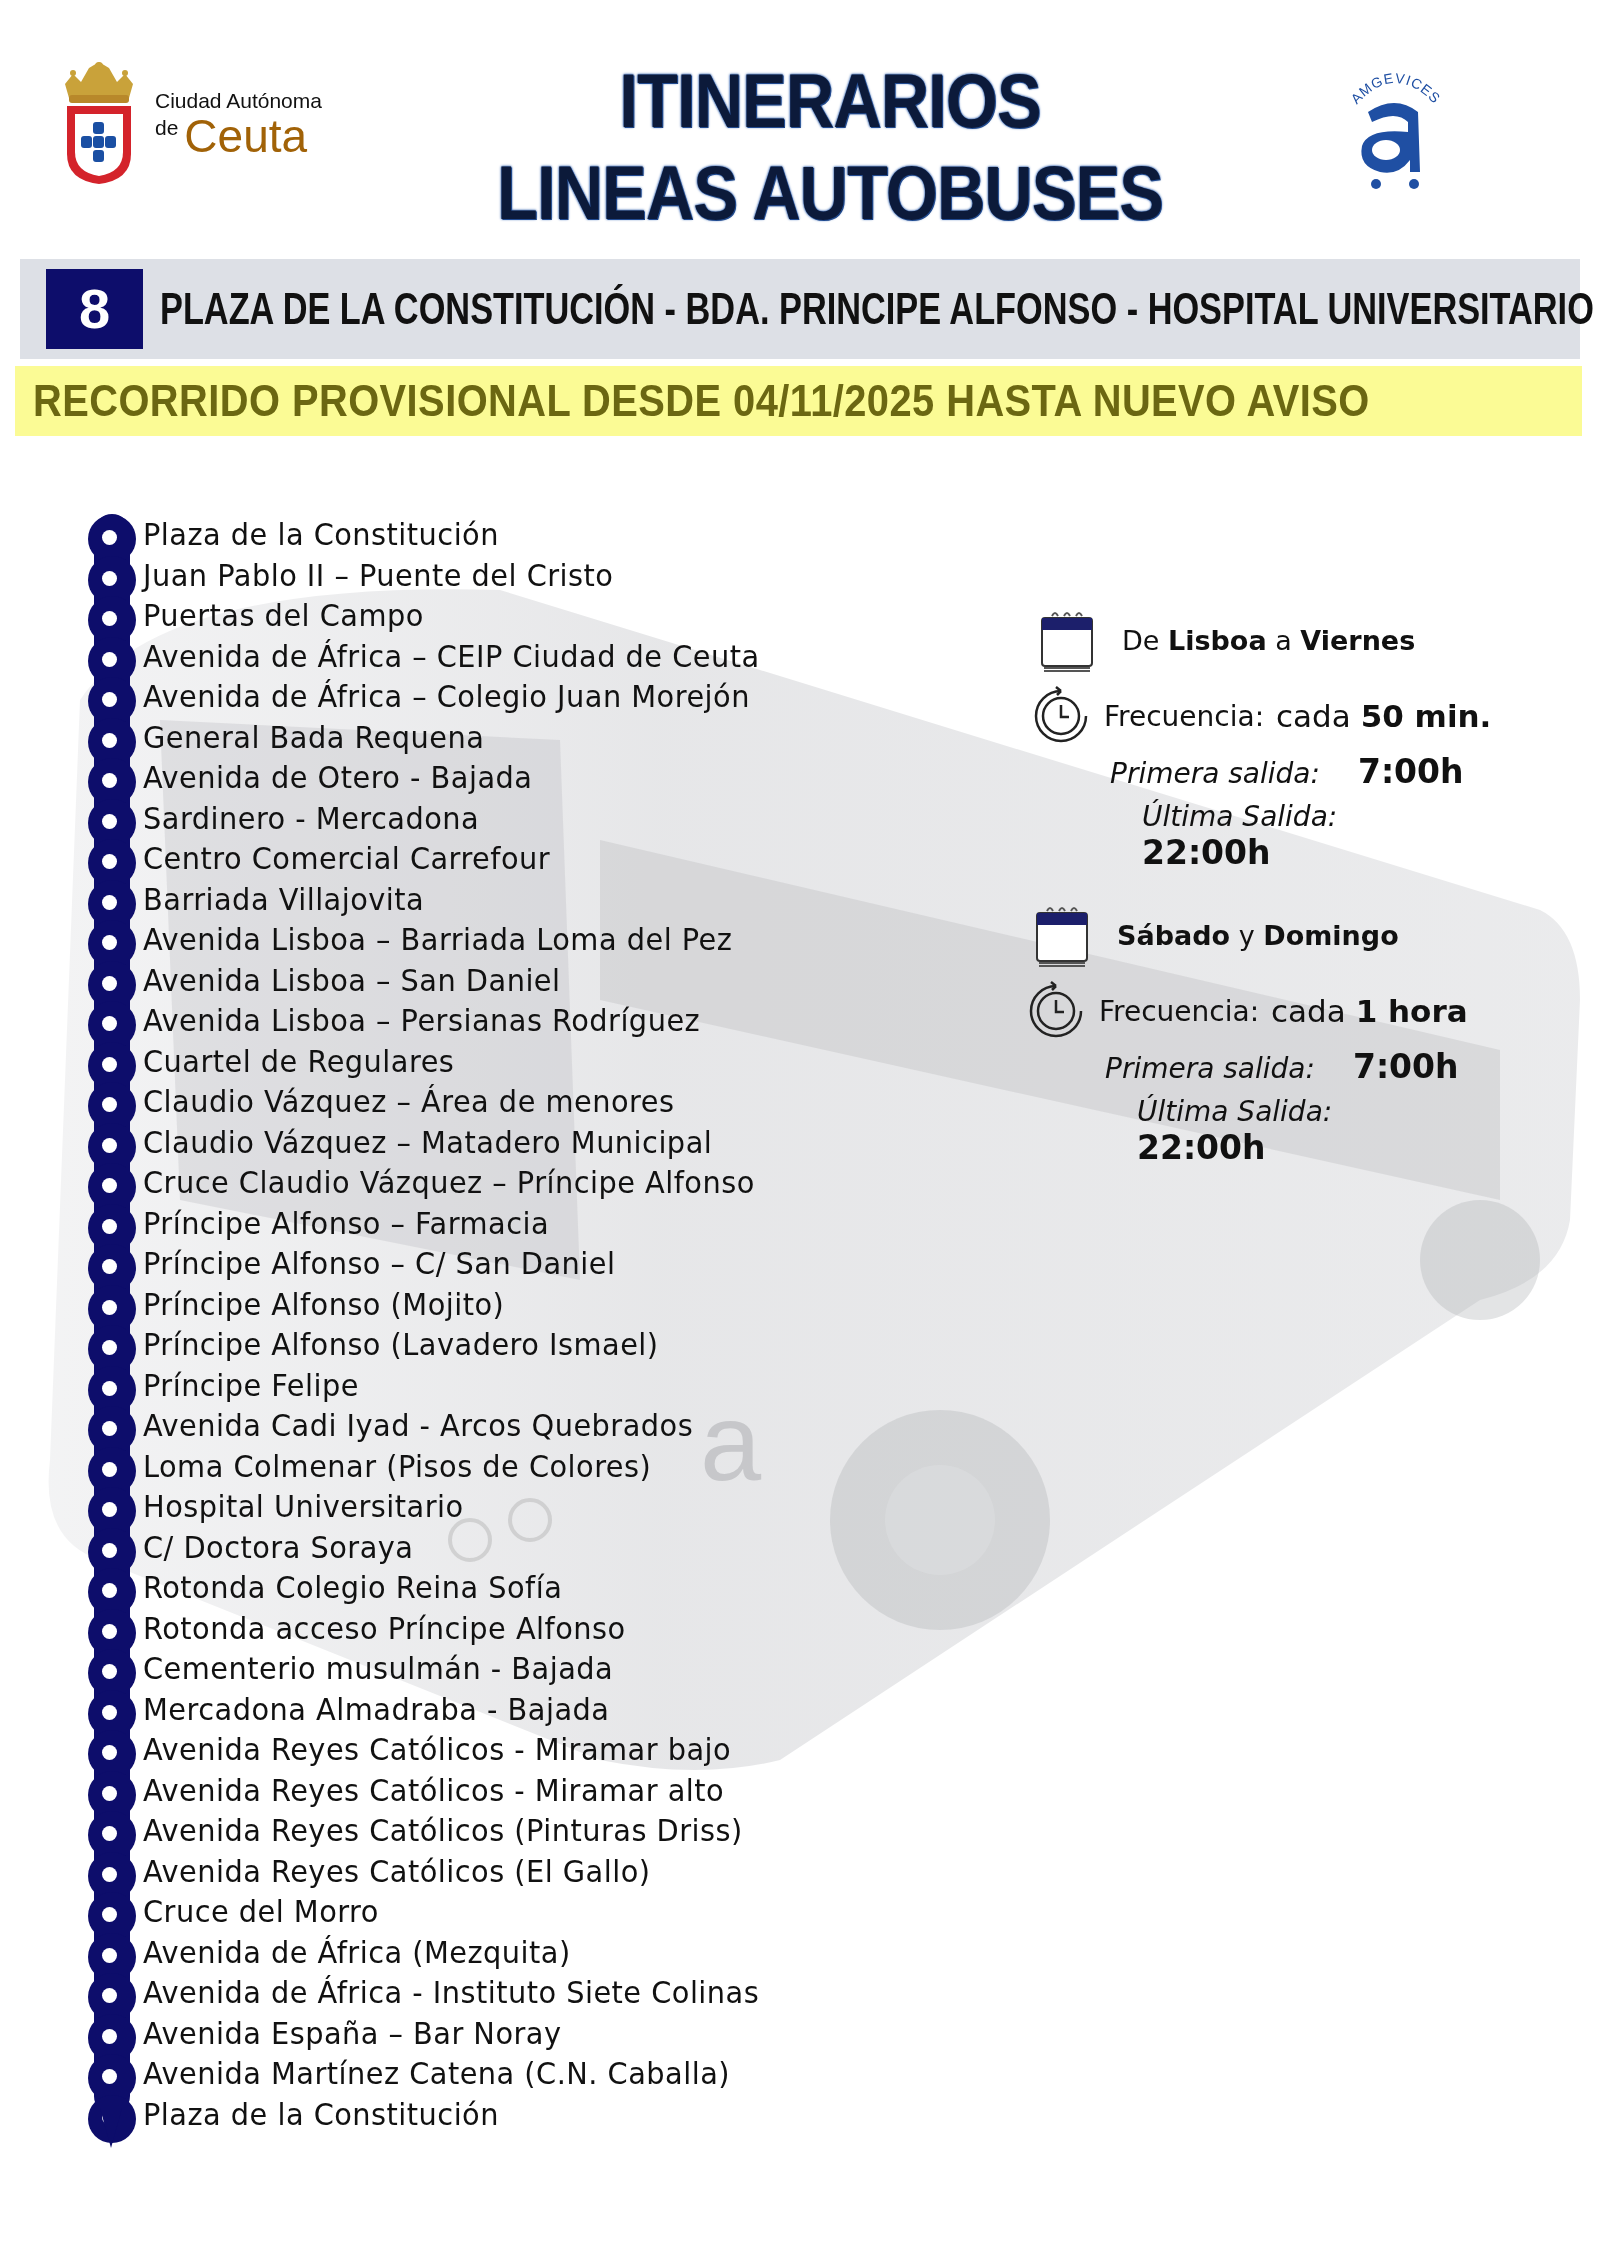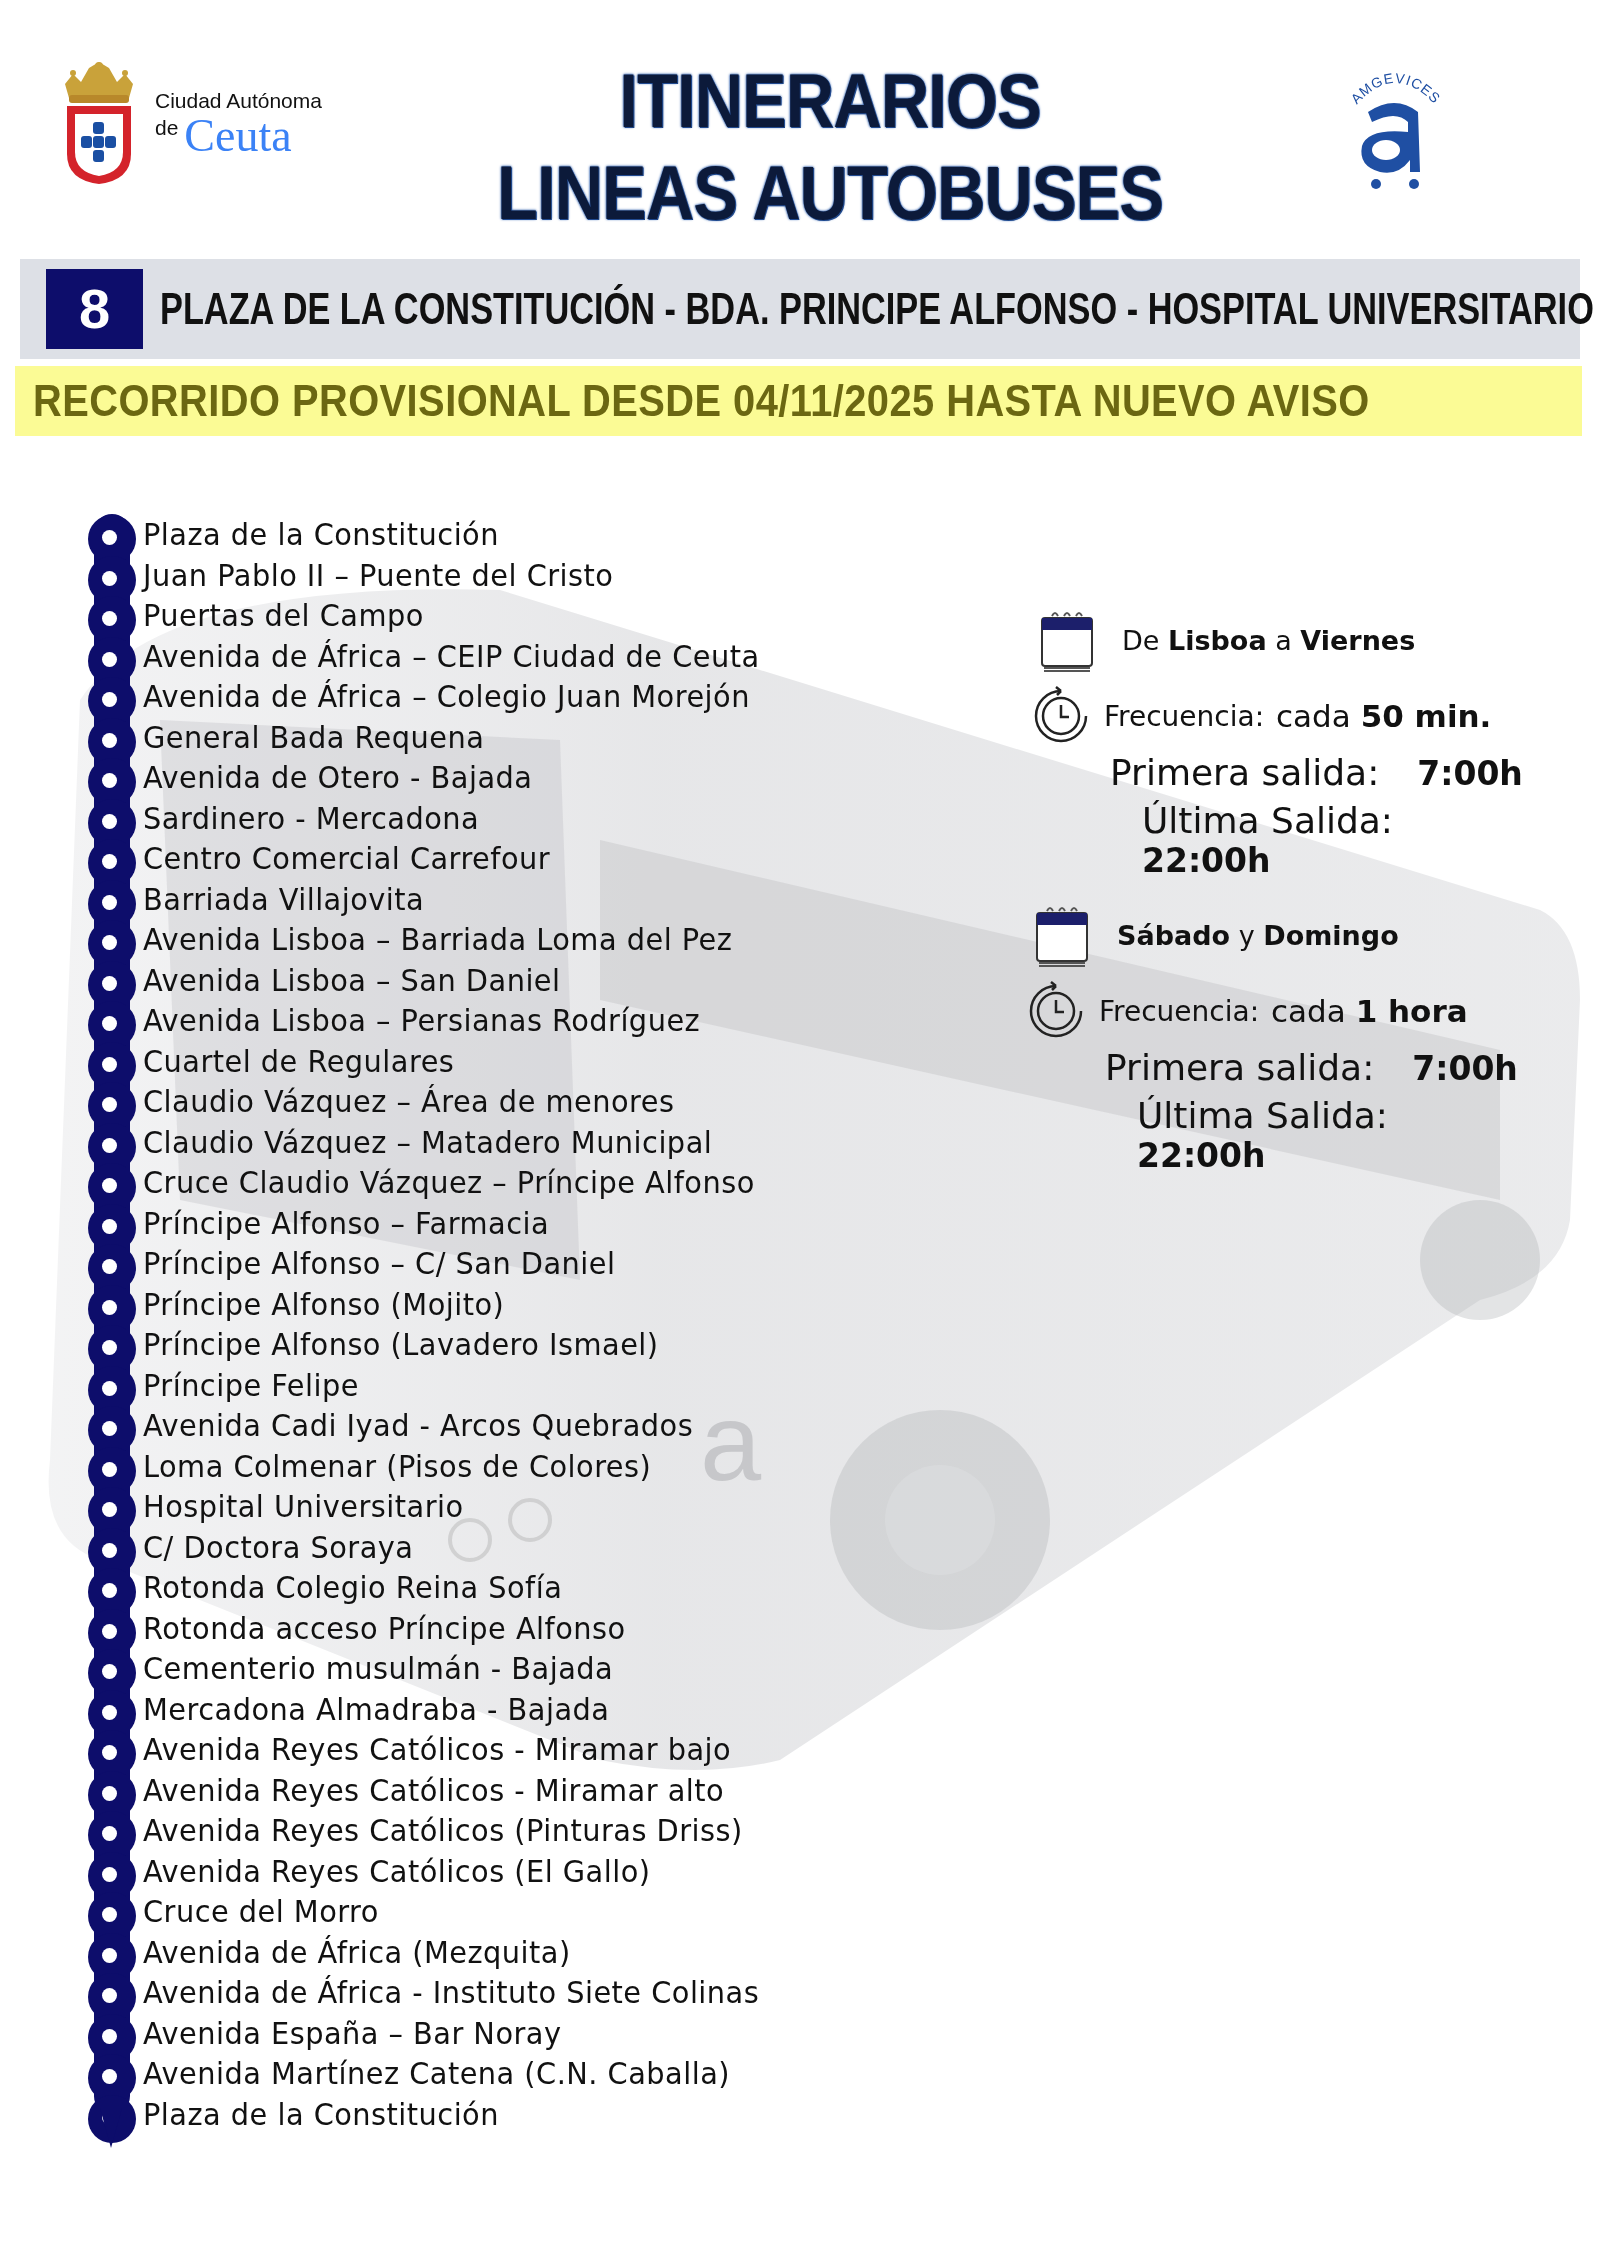--- a/index.html
+++ b/index.html
@@ -7,21 +7,21 @@
   body { position: relative; font-family: "DejaVu Sans", sans-serif; color: #111; }
 
   
   .header { position: absolute; left: 0; top: 0; width: 1600px; height: 250px; }
   .ceuta-logo { position: absolute; left: 55px; top: 62px; display: flex; align-items: center; }
   .shield-wrap { width: 88px; height: 124px; position: relative; }
   .ceuta-text { margin-left: 12px; line-height: 1; }
   .ceuta-small { font-family: "Liberation Sans", sans-serif; font-size: 21px; color: #111; display: block; }
   .ceuta-big-row { display: flex; align-items: flex-start; margin-top: 2px; }
   .ceuta-de { font-family: "Liberation Sans", sans-serif; font-size: 21px; margin-right: 6px; margin-top: 4px; }
-  .ceuta-big { font-family: Liberation Serif, serif; font-size: 46px; color: #3b82f6; line-height: 1; }
+  .ceuta-big { font-family: Liberation Sans, sans-serif; font-size: 46px; color: #a16207; line-height: 1; }
 
   .main-title { position: absolute; left: 400px; top: 55px; width: 860px; text-align: center; }
   .main-title span {
     display: block; font-family: "Liberation Sans", sans-serif; font-weight: 700;
     font-size: 76px; line-height: 92px; color: #0c1a3a; letter-spacing: -1px;
     text-shadow: 0 0 2px #2a5aa8, 0 0 3px #2a5aa8, 1px 1px 0 #1a3e7a;
     transform: scaleX(0.88);
   }
 
   .amgevicesa-logo { position: absolute; left: 1340px; top: 60px; width: 110px; height: 135px; }
@@ -60,21 +60,21 @@
   .days-row { display: flex; align-items: center; height: 80px; }
   .cal-icon { width: 54px; height: 64px; margin-left: 10px; margin-right: 28px; }
   .days-text { font-size: 27px; }
   .days-text b { font-weight: 700; }
   .freq-row { display: flex; align-items: center; height: 72px; }
   .clock-icon { width: 62px; height: 62px; margin-right: 12px; }
   .freq-label { font-size: 28px; }
   .freq-value { font-size: 31px; margin-left: 12px; }
   .freq-value b { font-weight: 700; }
   .time-row { display: flex; align-items: baseline; height: 48px; }
-  .time-label { font-size: 36px; }
+  .time-label { font-size: 28px; font-style: italic; }
   .time-value { font-size: 33px; font-weight: 700; margin-left: 26px; }
   .first-row { padding-left: 80px; }
   .first-row .time-value { margin-left: 38px; }
   .last-row { padding-left: 96px; flex-direction: column; }
   .last-row .time-value { margin-left: 16px; }
 </style>
 </head>
 <body>
 
 <div class="header">

